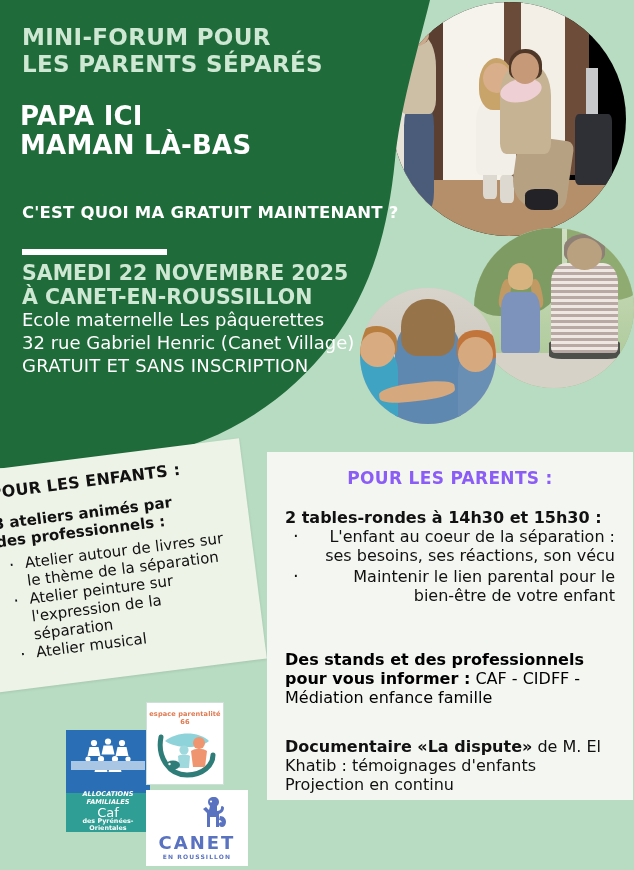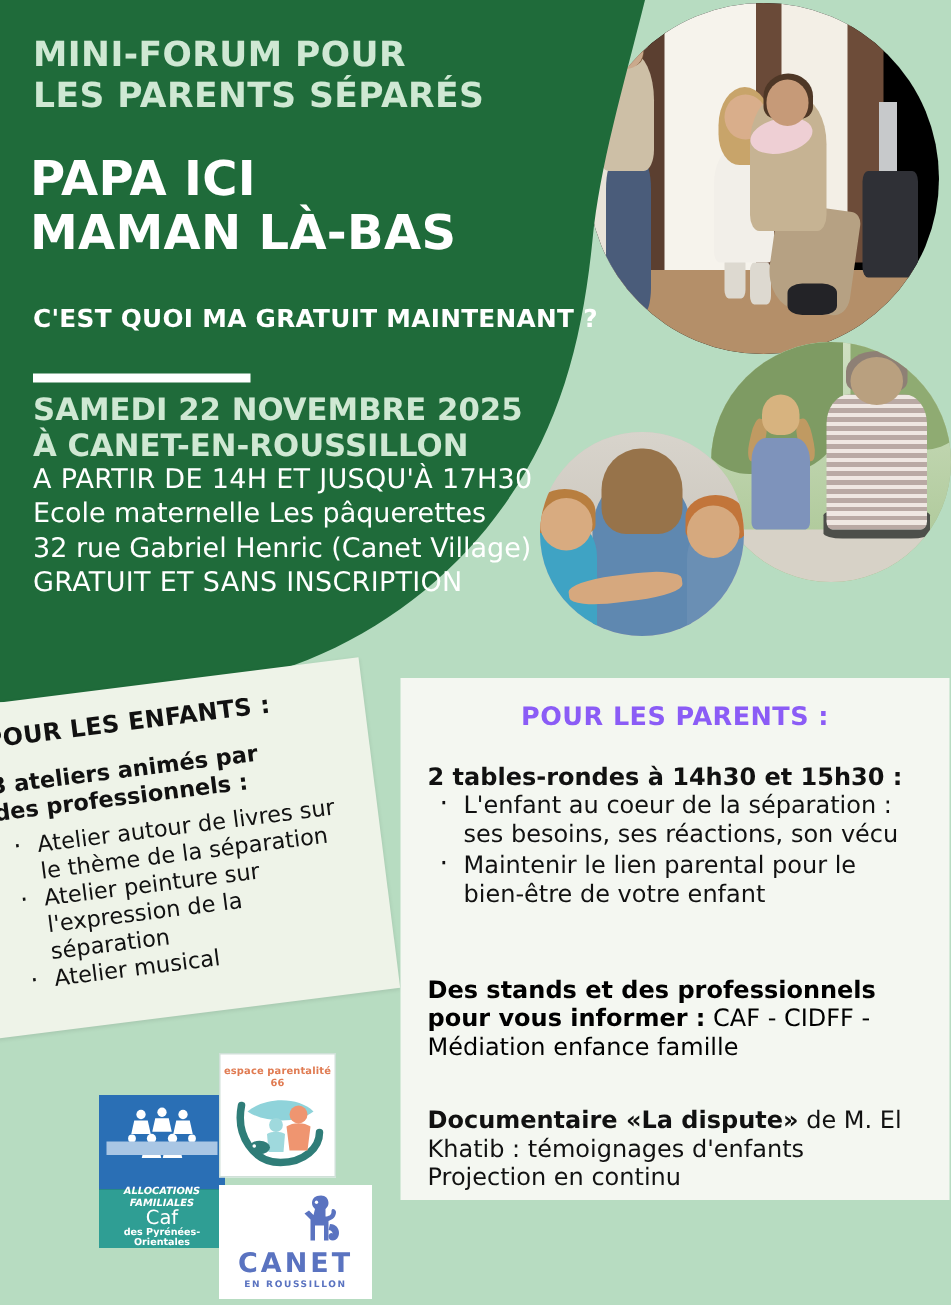--- a/index.html
+++ b/index.html
@@ -104,21 +104,21 @@
   }
 
   
   #kicker {
     position: absolute; left: 22px; top: 24px; width: 330px;
     color: #cfe8d3; font-weight: bold; font-size: 23px; line-height: 1.18;
     letter-spacing: .3px;
   }
   #maintitle {
     position: absolute; left: 20px; top: 102px; width: 360px;
-    color: #ffffff; font-weight: bold; font-size: 32px; line-height: 1.12;
+    color: #ffffff; font-weight: bold; font-size: 26px; line-height: 1.12;
     letter-spacing: .2px;
   }
   #subtitle {
     position: absolute; left: 22px; top: 203px; width: 380px;
     color: #ffffff; font-weight: bold; font-size: 16.5px; letter-spacing: .2px;
   }
   #rule { position: absolute; left: 22px; top: 249px; width: 145px; height: 6px; background: #fff; }
 
   #when-hl {
     position: absolute; left: 22px; top: 262px; width: 350px;
@@ -148,21 +148,21 @@
   #panel-parents {
     position: absolute; left: 267px; top: 452px; width: 366px; height: 348px;
     background: #f4f7f1;
   }
   #panel-parents h3 {
     text-align: center; margin-top: 16px; font-size: 17px; font-weight: bold; color:#8b5cf6; letter-spacing:.3px;
   }
   #panel-parents .blk { margin: 0 18px 0 18px; }
   #pp-lead { margin-top: 20px; font-size: 16px; font-weight: bold; color:#111; }
   #pp-list { margin: 1px 0 0 24px; }
-  #pp-list li { list-style:none; position:relative; font-size:16px; color:#111; line-height:1.18; margin-bottom:2px; }
+  #pp-list li { list-style:none; position:relative; font-size:16px; color:#111; line-height:1.18; margin-bottom:2px;text-align:right; }
   #pp-list li::before { content:"·"; position:absolute; left:-16px; top:-3px; font-size:18px; }
   #pp-stands { margin-top: 44px; font-size: 16px; color:#000000; line-height:1.2; }
   #pp-stands b { font-weight: bold; }
   #pp-doc { margin-top: 30px; font-size: 16px; color:#111; line-height:1.2; }
   #pp-doc b { font-weight: bold; }
 
   
   .logo { position: absolute; background: #fff; }
 
   #logo-caf { left: 66px; top: 730px; width: 84px; height: 102px; background:#15803d; }
@@ -266,21 +266,20 @@
   <div id="subtitle">C'EST QUOI MA GRATUIT MAINTENANT ?</div>
 
   <div id="rule"></div>
 
   <div id="when-hl">
     <div>SAMEDI 22 NOVEMBRE 2025</div>
     <div>À CANET-EN-ROUSSILLON</div>
   </div>
 
   <div id="when-rest">
-    <div class="cap">A PARTIR DE 14H ET JUSQU'À 17H30</div>
     <div>Ecole maternelle Les pâquerettes</div>
     <div>32 rue Gabriel Henric (Canet Village)</div>
     <div class="cap">GRATUIT ET SANS INSCRIPTION</div>
   </div>
 
   <div id="card-children">
     <h3>POUR LES ENFANTS :</h3>
     <div class="lead">
       <div>3 ateliers animés par</div>
       <div>des professionnels :</div>

